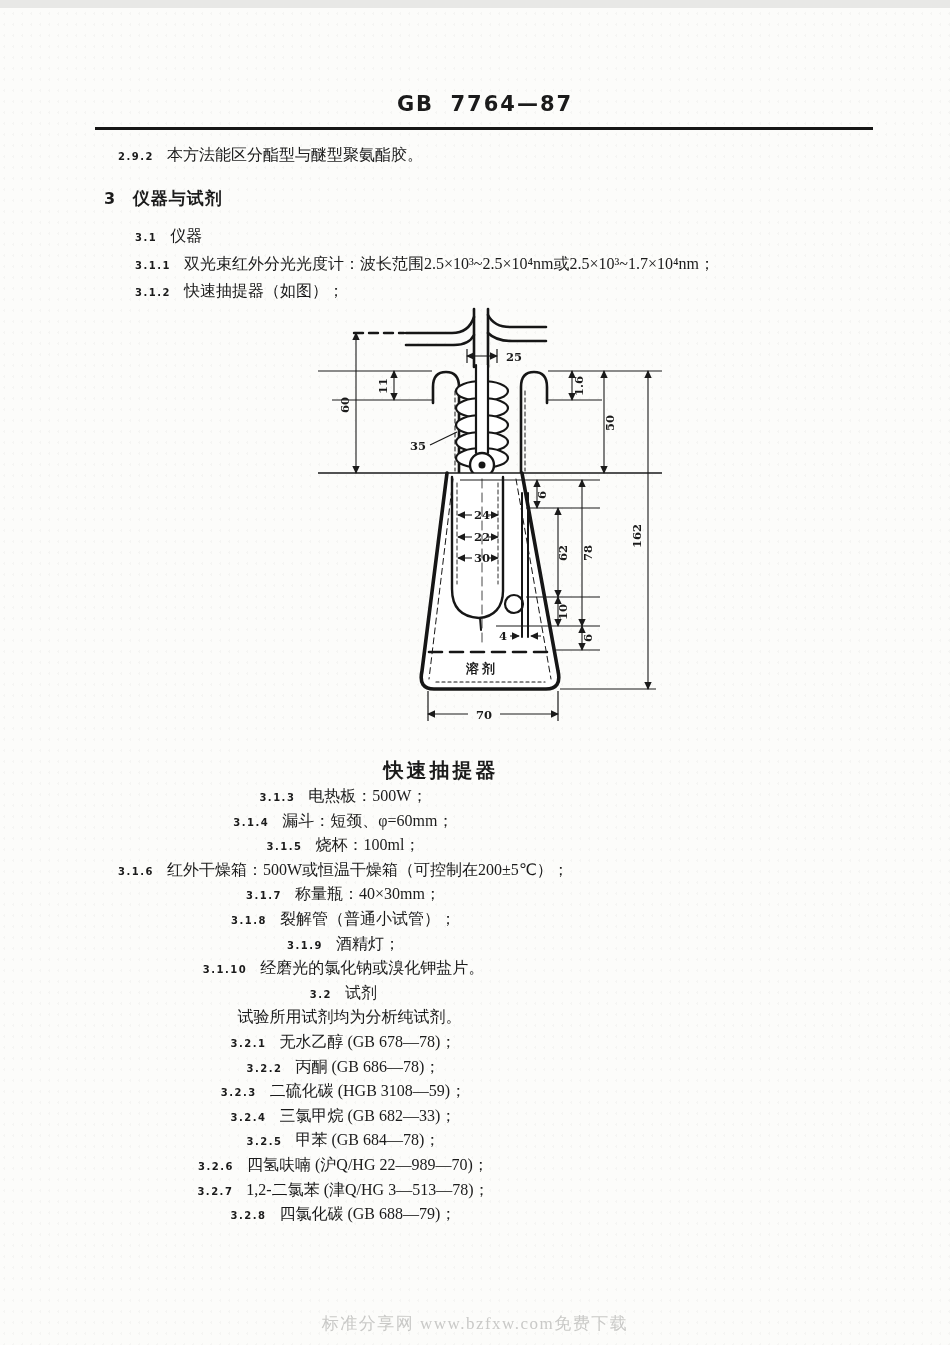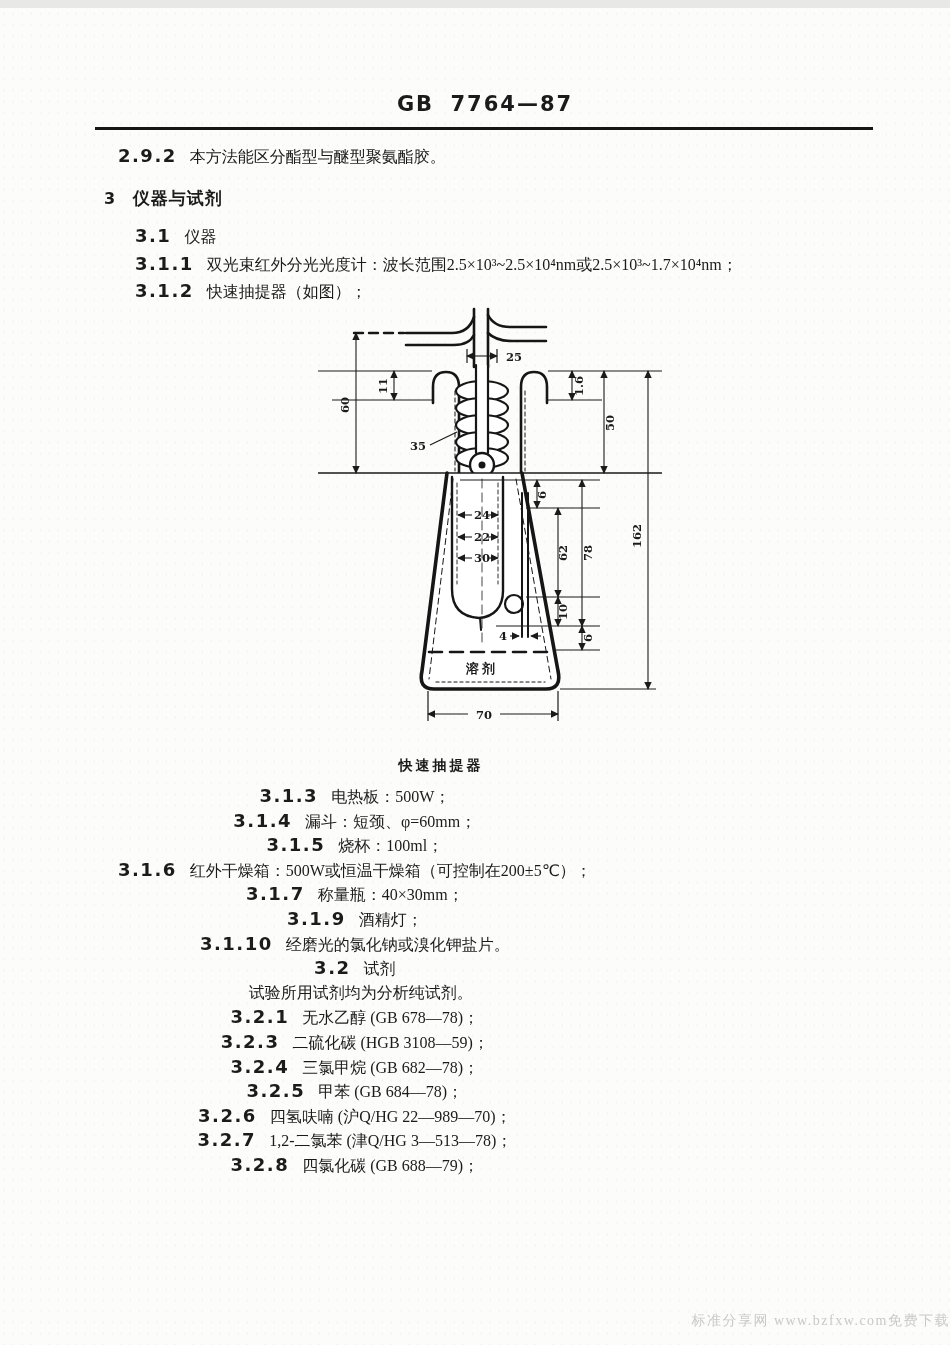--- a/index.html
+++ b/index.html
@@ -13,34 +13,34 @@
   }
   .hdr {
     position:absolute; top:84px; left:10px; width:950px; text-align:center;
     font-size:21px; font-weight:bold; letter-spacing:2px; word-spacing:7px;
     font-family:"DejaVu Sans","Liberation Sans",sans-serif;
   }
   .rule { position:absolute; top:119px; left:95px; width:778px; height:3px; background:#161616; }
   .para-line { position:absolute; font-size:16px; white-space:nowrap; }
   .intro { top:137px; left:118px; }
   .sect  { top:179px; left:104px; font-size:17px; font-weight:bold; letter-spacing:1px; }
-  .num   { font-weight:bold; margin-right:13px; letter-spacing:1.5px; font-family:"DejaVu Sans","Liberation Sans",sans-serif; font-size:18px; }
+  .num   { font-weight:bold; margin-right:13px; letter-spacing:1.5px; font-family:"DejaVu Sans","Liberation Sans",sans-serif; font-size:10px; }
   .sect .num { font-size:16px; margin-right:16px; }
   .prelist { position:absolute; top:214px; left:135px; font-size:16px; }
   .prelist .li { height:27.5px; line-height:27.5px; white-space:nowrap; }
   .postlist { position:absolute; top:776px; left:118px; font-size:16px;text-align:center; }
   .postlist .li { height:24.6px; line-height:24.6px; white-space:nowrap; }
   .postlist .li.note { padding-left:12px; }
   .caption {
     position:absolute; top:749px; left:0; width:882px; text-align:center;
-    font-size:14px; font-weight:bold; letter-spacing:3px;
+    font-size:20px; font-weight:bold; letter-spacing:3px;
   }
   .watermark {
-    position:absolute; top:1304px; left:0; width:950px; text-align:right;
-    font-size:14px; color:#c9c9c7; letter-spacing:1.5px;
+    position:absolute; top:1304px; left:0; width:950px; text-align:center;
+    font-size:17px; color:#c9c9c7; letter-spacing:1.5px;
   }
   .fig { position:absolute; top:293px; left:310px; }
   .fig * { vector-effect:none; }
   .fig text {
     font-family:"DejaVu Serif","Liberation Serif",serif;
     font-size:11.5px; font-weight:bold; fill:#1a1a1a;
   }
   .fig text.sv { font-size:13px; letter-spacing:3px; }
 </style>
 </head>
@@ -189,27 +189,29 @@
   </svg>
 
   <div class="caption">快速抽提器</div>
 
   <div class="postlist">
     <div class="li"><span class="num">3.1.3</span><span>电热板：500W；</span></div>
     <div class="li"><span class="num">3.1.4</span><span>漏斗：短颈、φ=60mm；</span></div>
     <div class="li"><span class="num">3.1.5</span><span>烧杯：100ml；</span></div>
     <div class="li"><span class="num">3.1.6</span><span>红外干燥箱：500W或恒温干燥箱（可控制在200±5℃）；</span></div>
     <div class="li"><span class="num">3.1.7</span><span>称量瓶：40×30mm；</span></div>
+    <div class="li"><span class="num">3.1.8</span><span>裂解管（普通小试管）；</span></div>
     <div class="li"><span class="num">3.1.9</span><span>酒精灯；</span></div>
     <div class="li"><span class="num">3.1.10</span><span>经磨光的氯化钠或溴化钾盐片。</span></div>
     <div class="li"><span class="num">3.2</span><span>试剂</span></div>
     <div class="li note"><span>试验所用试剂均为分析纯试剂。</span></div>
     <div class="li"><span class="num">3.2.1</span><span>无水乙醇 (GB 678—78)；</span></div>
+    <div class="li"><span class="num">3.2.2</span><span>丙酮 (GB 686—78)；</span></div>
     <div class="li"><span class="num">3.2.3</span><span>二硫化碳 (HGB 3108—59)；</span></div>
-    <div class="li"><span class="num">3.2.4</span><span>三氯甲烷 (GB 682—78)；</span></div>
+    <div class="li"><span class="num">3.2.4</span><span>三氯甲烷 (GB 682—33)；</span></div>
     <div class="li"><span class="num">3.2.5</span><span>甲苯 (GB 684—78)；</span></div>
     <div class="li"><span class="num">3.2.6</span><span>四氢呋喃 (沪Q/HG 22—989—70)；</span></div>
     <div class="li"><span class="num">3.2.7</span><span>1,2-二氯苯 (津Q/HG 3—513—78)；</span></div>
     <div class="li"><span class="num">3.2.8</span><span>四氯化碳 (GB 688—79)；</span></div>
   </div>
 
   <div class="watermark">标准分享网 www.bzfxw.com免费下载</div>
 
 </div>
 

